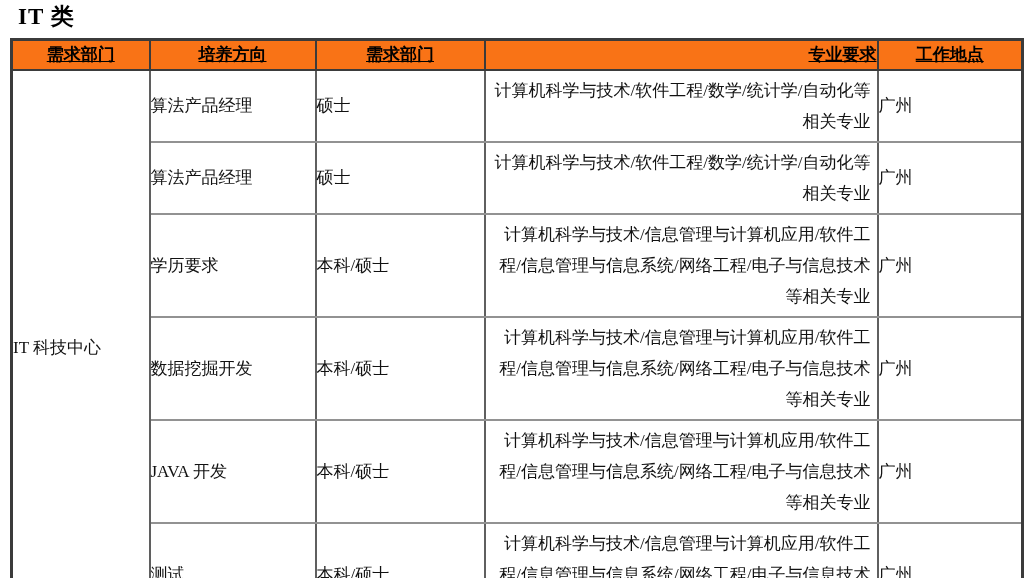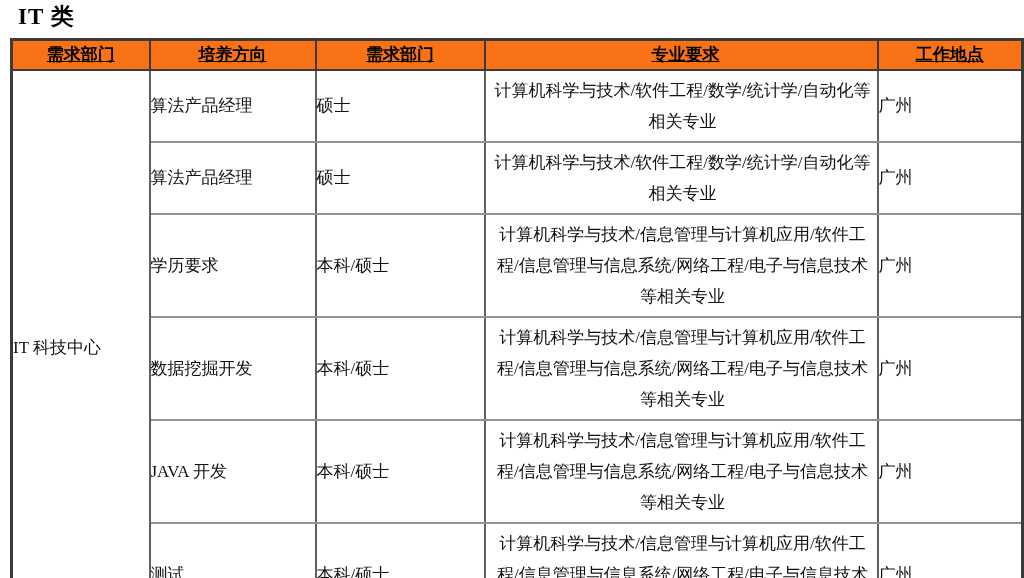--- a/index.html
+++ b/index.html
@@ -30,32 +30,32 @@
   }
   table.jobs th {
     background: #f97316;
     border: 2px solid #3b3b3b;
     font-weight: bold;
     text-align: center;
     height: 30px;
     color: #000000;
     text-decoration: underline;
   }
-  table.jobs th.left { text-align: center; padding-left: 9px; }
+  table.jobs th.left { text-align: right; padding-left: 9px; }
   table.jobs td {
     border-left: 2px solid #5f5f5f;
     border-right: 2px solid #5f5f5f;
     border-top: 2px solid #929292;
     border-bottom: 2px solid #929292;
     text-align: left;
     vertical-align: middle;
     background: #ffffff;
   }
   table.jobs td.major {
-    text-align: center;
+    text-align: right;
     padding: 4px 6px 4px 9px;
     line-height: 31px;
   }
   tr.h62 { height: 62px; }
   tr.h96 { height: 96px; }
   tr.h95 { height: 95px; }
   tr.h94 { height: 94px; }
 </style>
 </head>
 <body>

